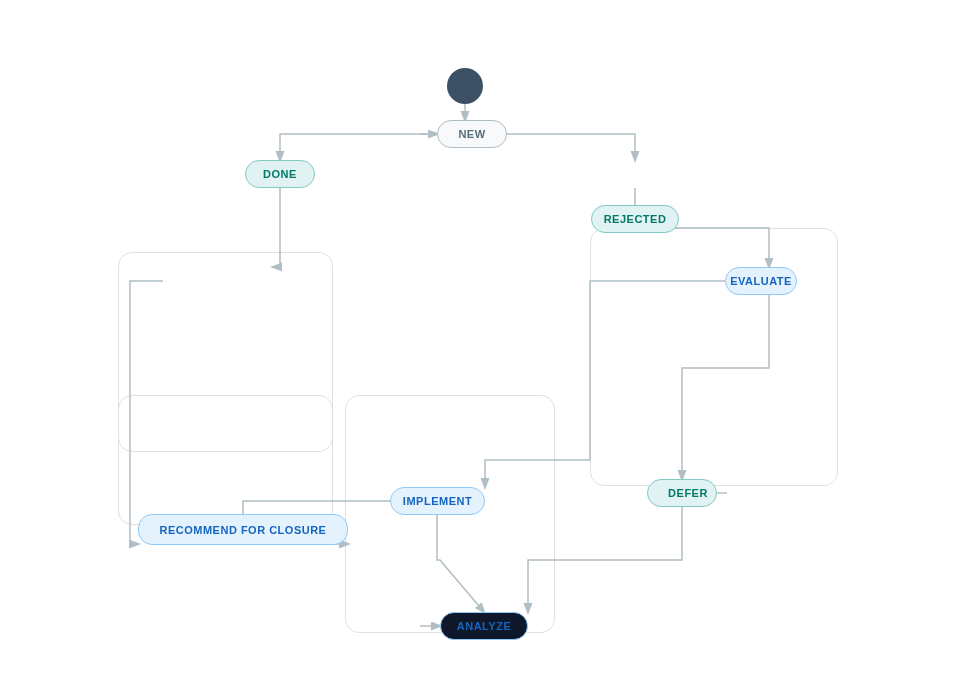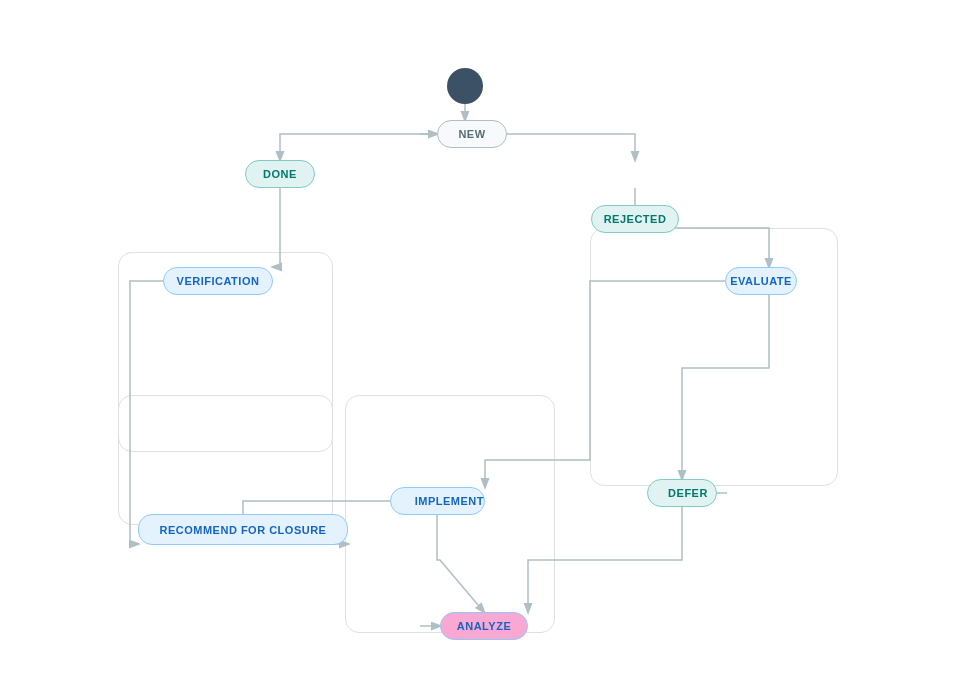--- a/index.html
+++ b/index.html
@@ -66,36 +66,35 @@
     }
     .node-evaluate {
       border-color: #90caf9;
       color: #1565c0;
       background: #e3f2fd;
     }
     .node-implement {
       border-color: #90caf9;
       color: #1565c0;
       background: #e3f2fd;
-      justify-content: flex-end;
     }
     .node-defer {
       border-color: #80cbc4;
       color: #00796b;
       background: #e0f2f1;
     }
     .node-recommend {
       border-color: #90caf9;
       color: #1565c0;
       background: #e3f2fd;
     }
     .node-analyze {
       border-color: #90caf9;
       color: #1565c0;
-      background: #f9a8d4;
+      background: #0f172a;
     }
 
     
     .group-box {
       position: absolute;
       border: 1.5px solid #e0e0e0;
       border-radius: 14px;
       pointer-events: none;
     }
   </style>
@@ -155,23 +154,20 @@
   </div>
 
   <div class="node node-done" style="left:245px; top:160px; width:70px; height:28px;">
     <span>DONE</span>
   </div>
 
   <div class="node node-rejected" style="left:591px; top:160px; width:88px; height:28px;margin-top:45px;">
     <span>REJECTED</span>
   </div>
 
-  <div class="node node-verification" style="left:163px; top:267px; width:110px; height:28px;">
-    <span>VERIFICATION</span>
-  </div>
 
   <div class="node node-evaluate" style="left:725px; top:267px; width:72px; height:28px;">
     <span>EVALUATE</span>
   </div>
 
   <div class="node node-implement" style="left:390px; top:487px; width:95px; height:28px;">
     <span>IMPLEMENT</span>
   </div>
 
   <div class="node node-defer" style="left:647px; top:479px; width:70px; height:28px;padding-left:12px;">

